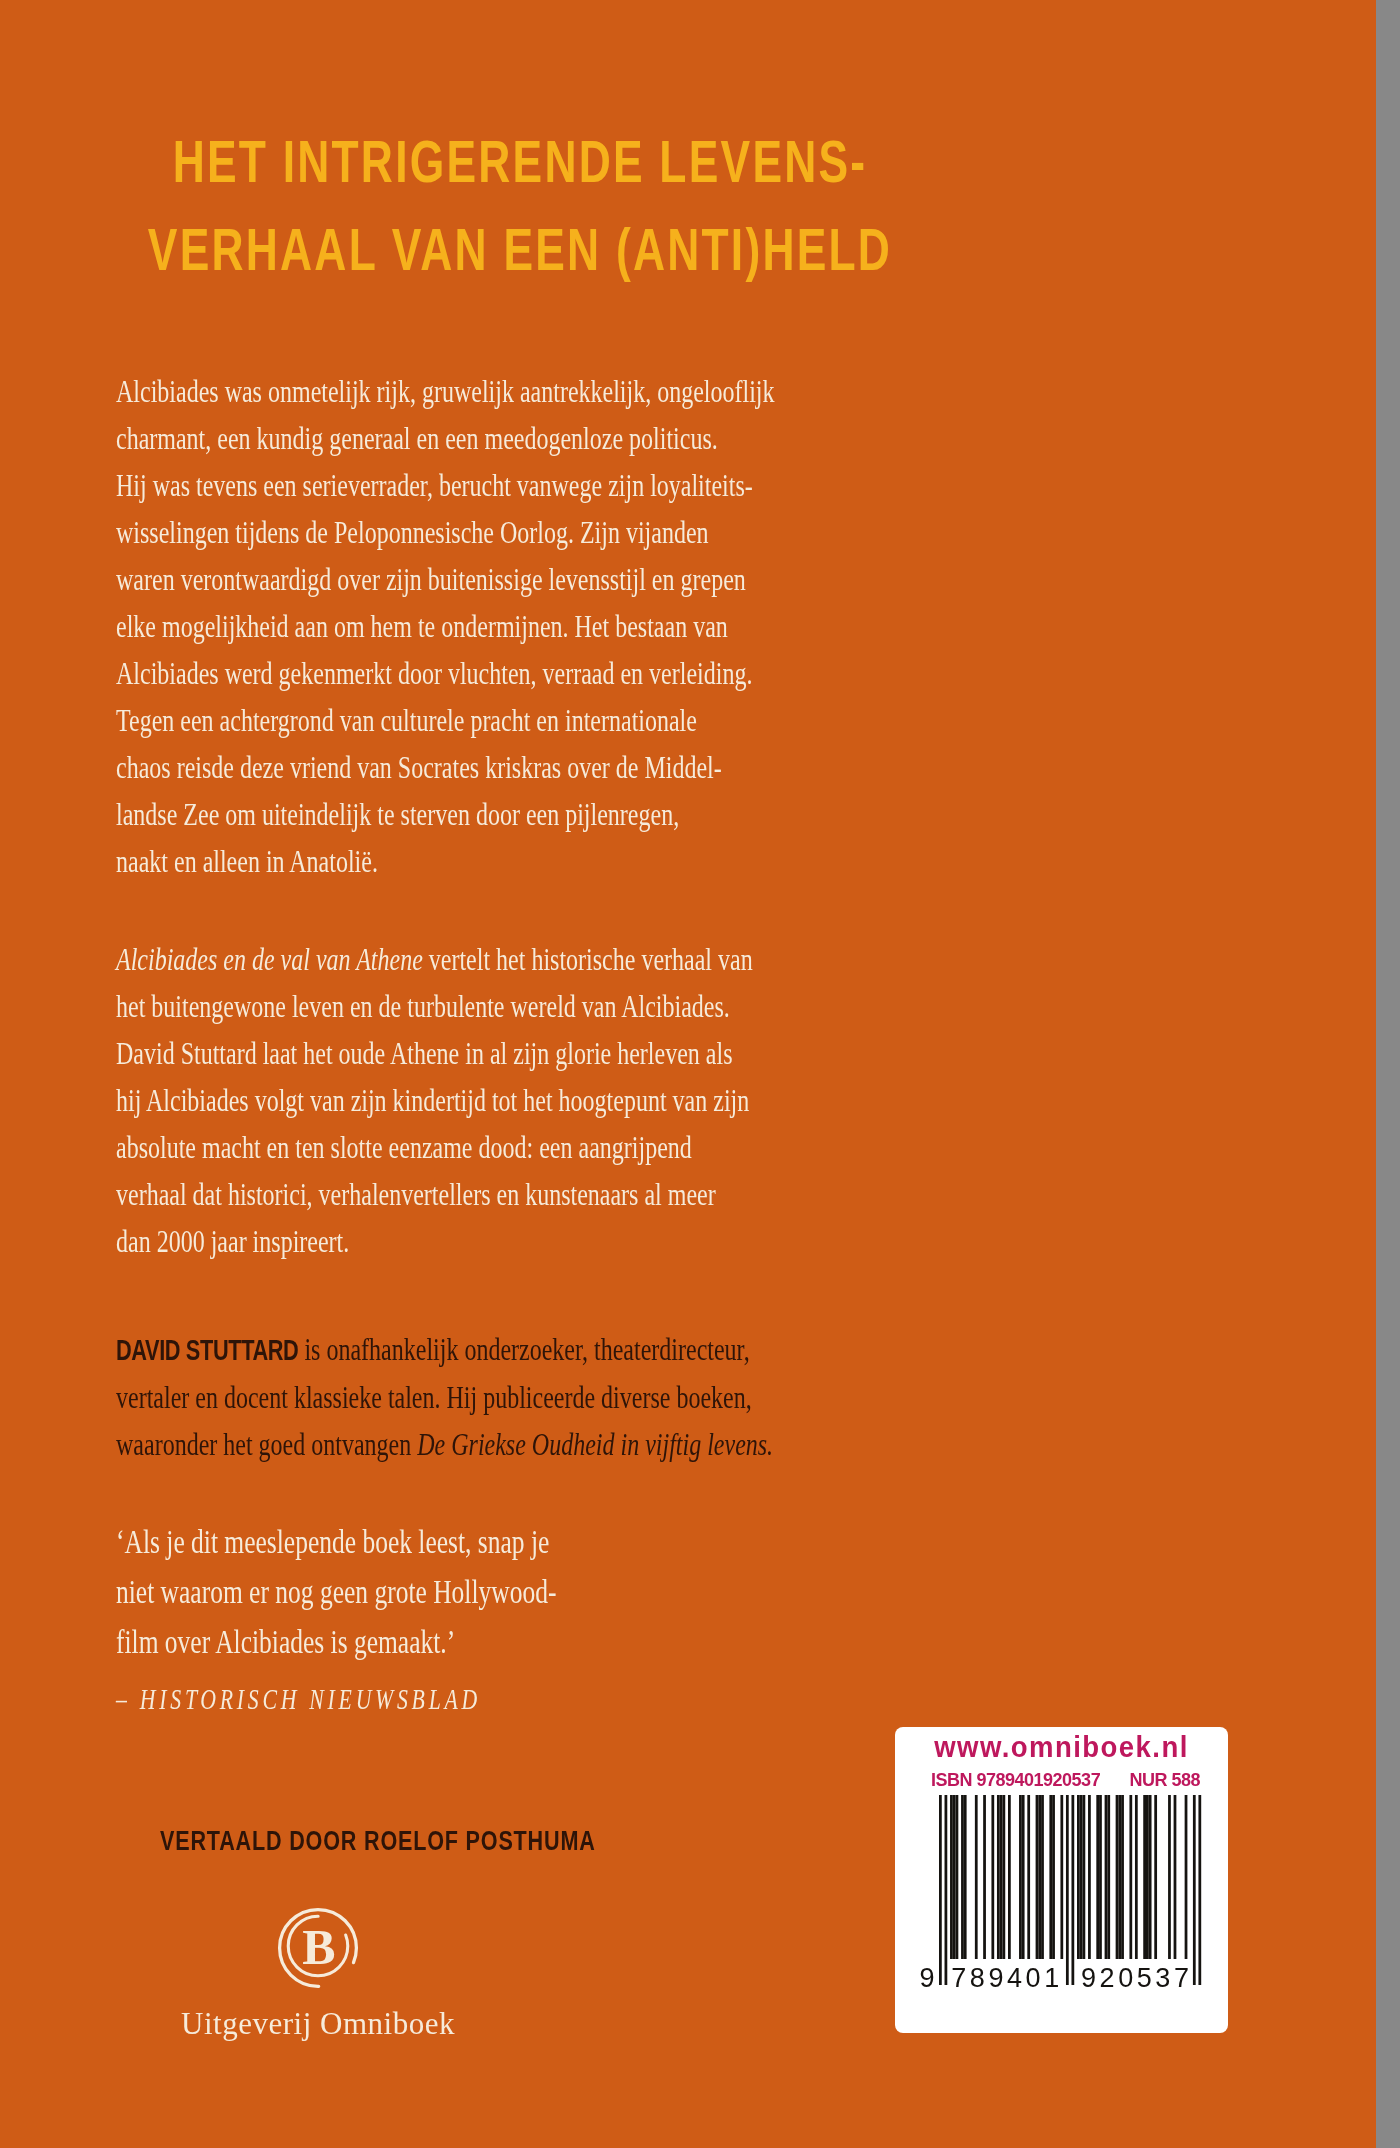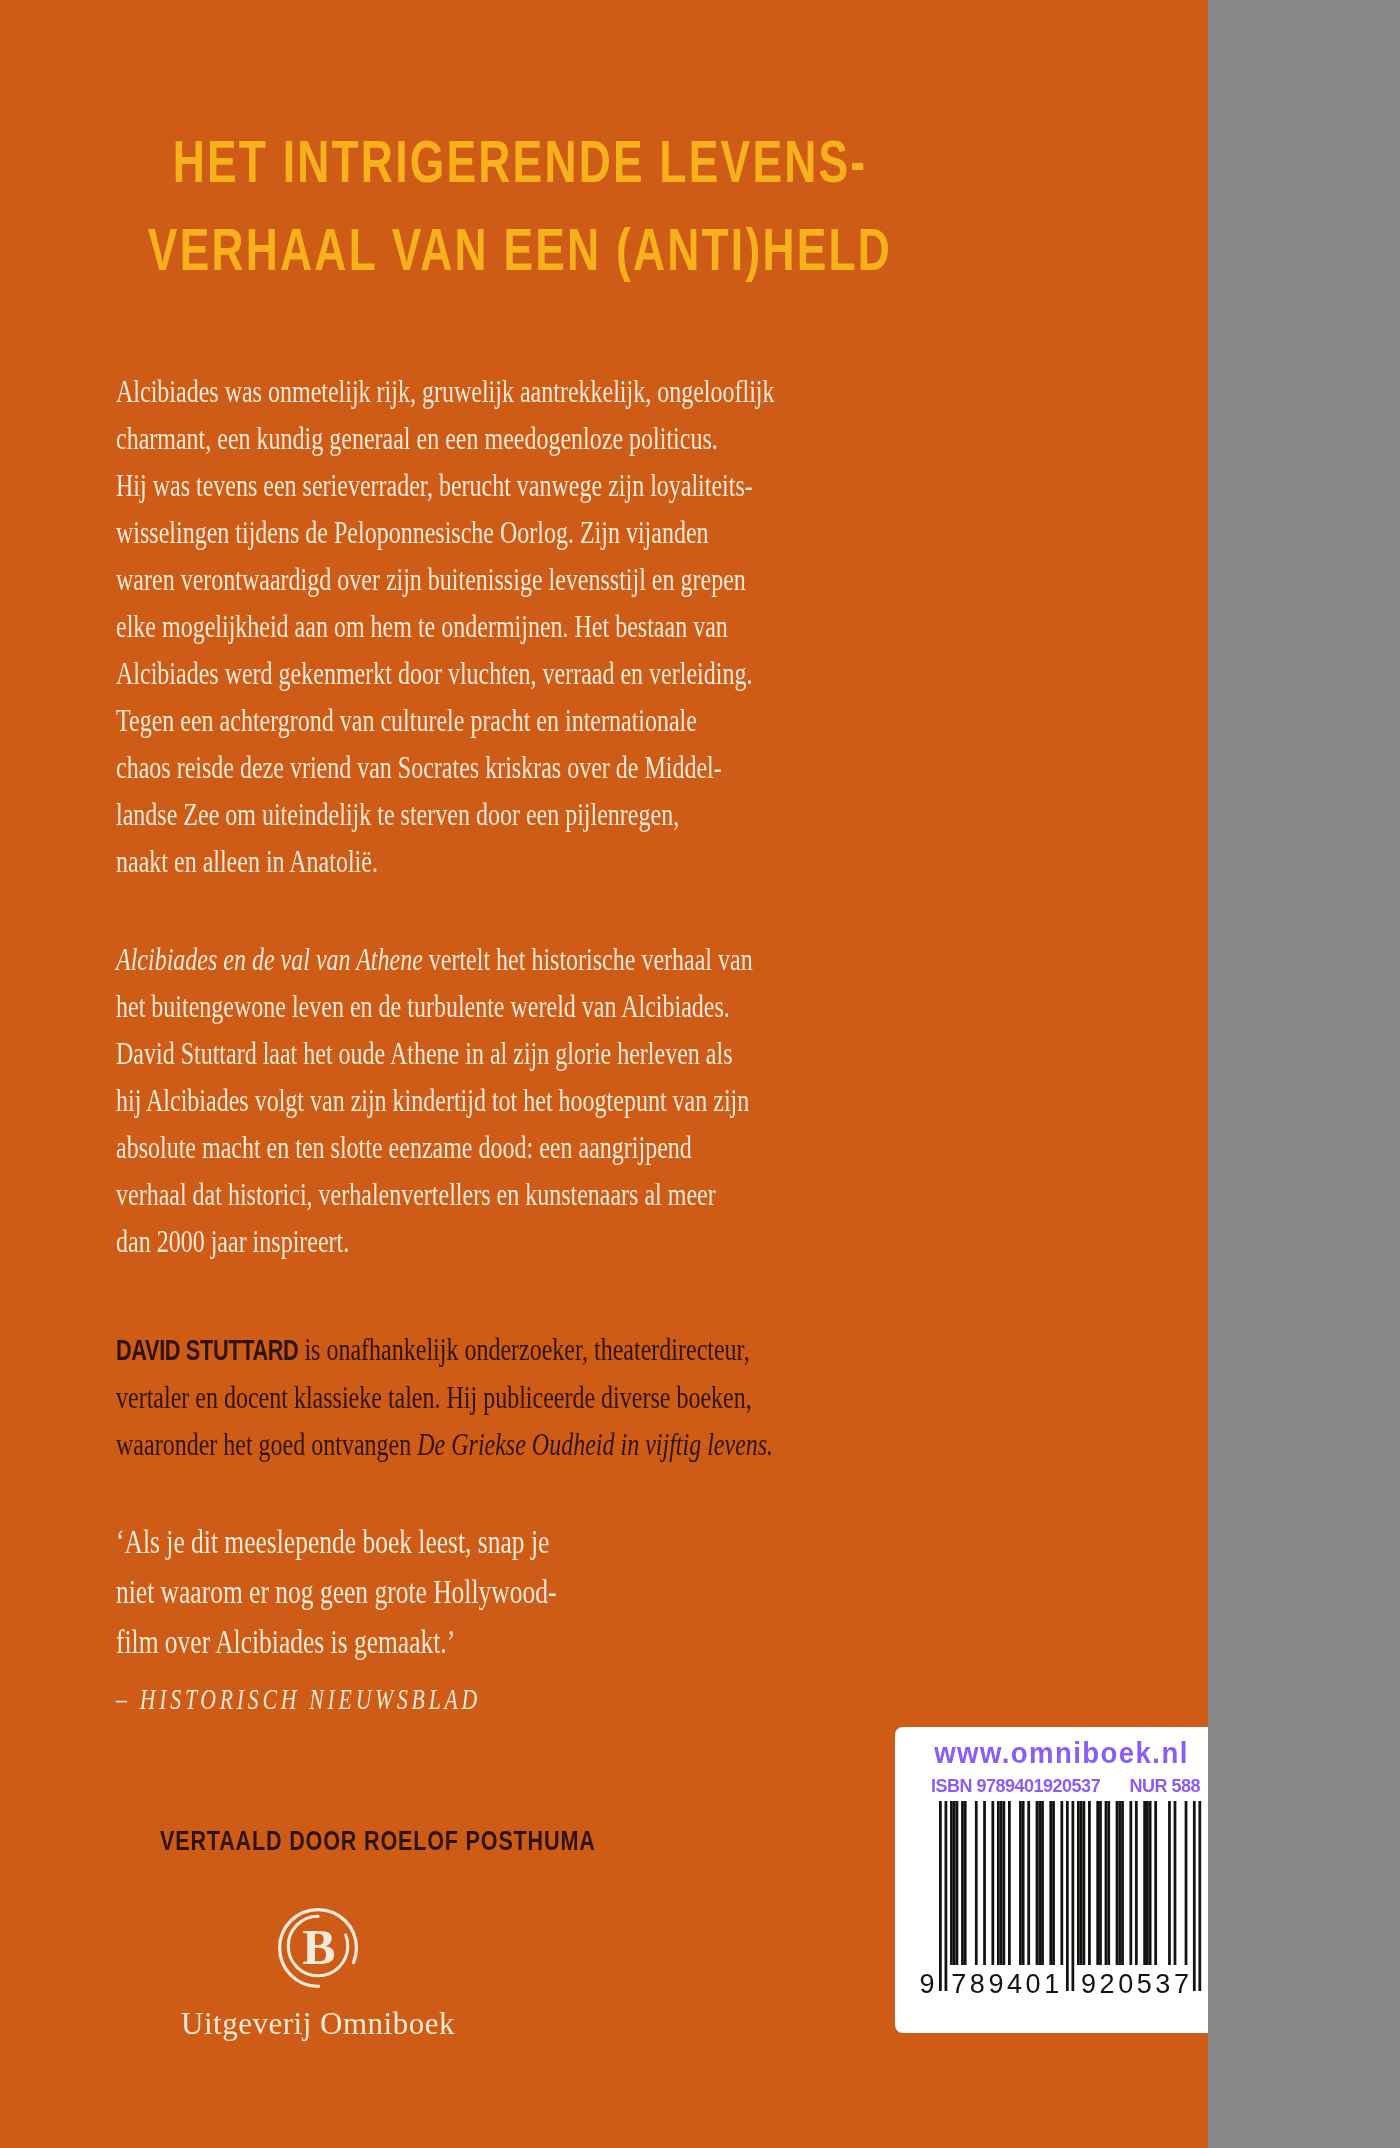--- a/index.html
+++ b/index.html
@@ -7,21 +7,21 @@
     --yellow:#F6B11C;
     --cream:#F6EBDA;
     --dark:#2E1408;
     --boxbg:#FFFFFF;
     --barcolor:#151310;
   }
   *{margin:0;padding:0;box-sizing:border-box;}
   html,body{background:#888;}
   .page{
     position:relative;
-    width:1208px;height:2148px;
+    width:1376px;height:2148px;
     background:var(--bg);
     overflow:hidden;
     font-family:"Liberation Serif", serif;
   }
   
   .heading{
     position:absolute;left:-30px;top:118px;width:1100px;
     text-align:center;
     color:var(--yellow);
     font-family:"Liberation Sans", sans-serif;
@@ -80,22 +80,22 @@
   .publisher-name{
     margin-top:12px;
     font-size:31px;letter-spacing:0.5px;
     font-family:"Liberation Serif", serif;
     white-space:nowrap;
   }
   
   .barcode-box{
     position:absolute;left:895px;top:1727px;width:333px;height:306px;
     background:var(--boxbg);border-radius:8px;
-    padding-top:10px;
-    color:#8b5cf6;
+    padding-top:4px;
+    color:#be185d;
     font-family:"Liberation Sans", sans-serif;
   }
   .website{
     text-align:center;
     font-weight:bold;font-size:29px;letter-spacing:1.5px;
     transform:scaleX(0.95);transform-origin:center top;
     white-space:nowrap;
   }
   .isbn-row{
     display:flex;justify-content:space-between;

